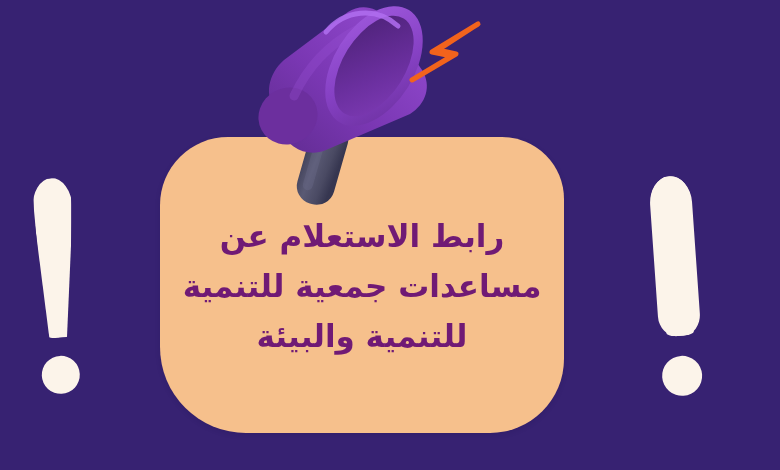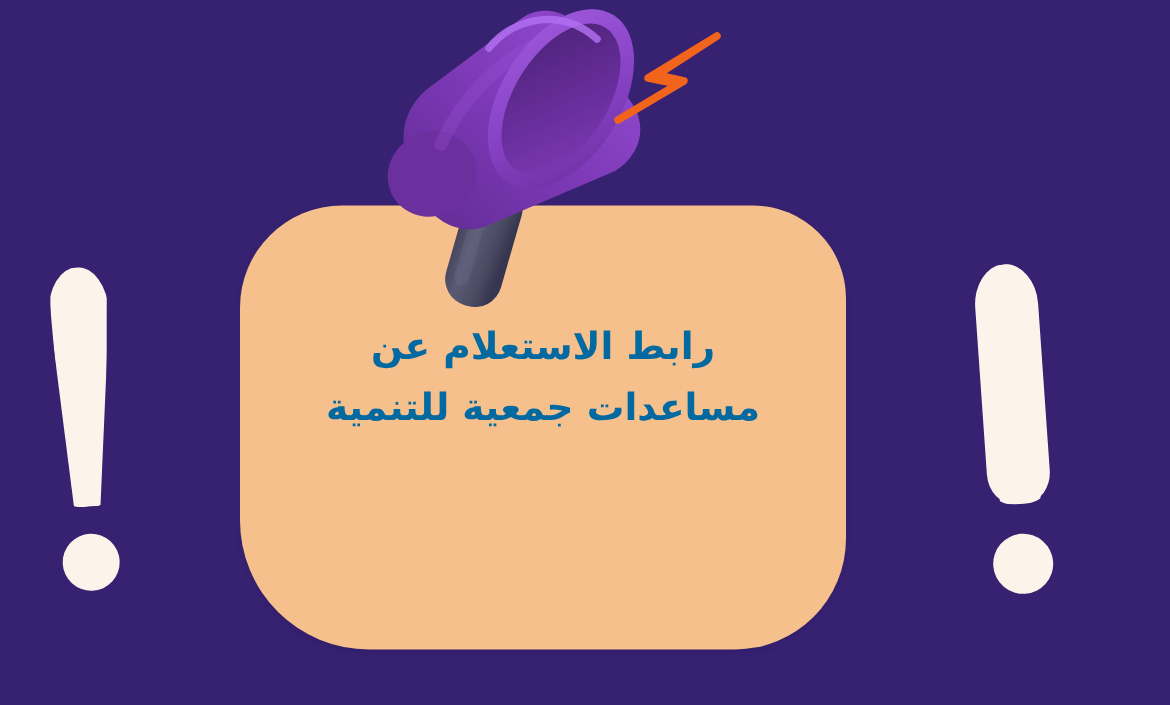--- a/index.html
+++ b/index.html
@@ -93,22 +93,22 @@
     border-radius: 68px 62px 74px 86px;
     box-shadow: 0 2px 5px rgba(30, 14, 70, .18);
   }
 
   #card-text {
     position: absolute;
     left: 0;
     right: 0;
     top: 74px;
     text-align: center;
-    color: #0369a1;
-    font-size: 25px;
+    color: #701a75;
+    font-size: 31px;
     font-weight: 700;
     line-height: 1.62;
     direction: rtl;
     padding: 0 18px;
     letter-spacing: 0;
   }
   #card-text .line {
     display: block;
     white-space: nowrap;
   }
@@ -154,20 +154,21 @@
 
   <div id="excl-right" class="excl">
     <div class="excl-stroke"></div>
     <div class="excl-dot"></div>
   </div>
 
   <div id="card">
     <div id="card-text">
       <span class="line">رابط الاستعلام عن</span>
       <span class="line">مساعدات جمعية للتنمية</span>
+      <span class="line">للتنمية والبيئة</span>
     </div>
   </div>
 
   <div id="megaphone">
     <svg viewBox="0 0 200 210" xmlns="http://www.w3.org/2000/svg">
       <defs>
         <linearGradient id="coneGrad" x1="0" y1="1" x2="1" y2="0">
           <stop offset="0%" stop-color="#5f2b8f"></stop>
           <stop offset="42%" stop-color="#7a37b3"></stop>
           <stop offset="78%" stop-color="#8c45c8"></stop>

